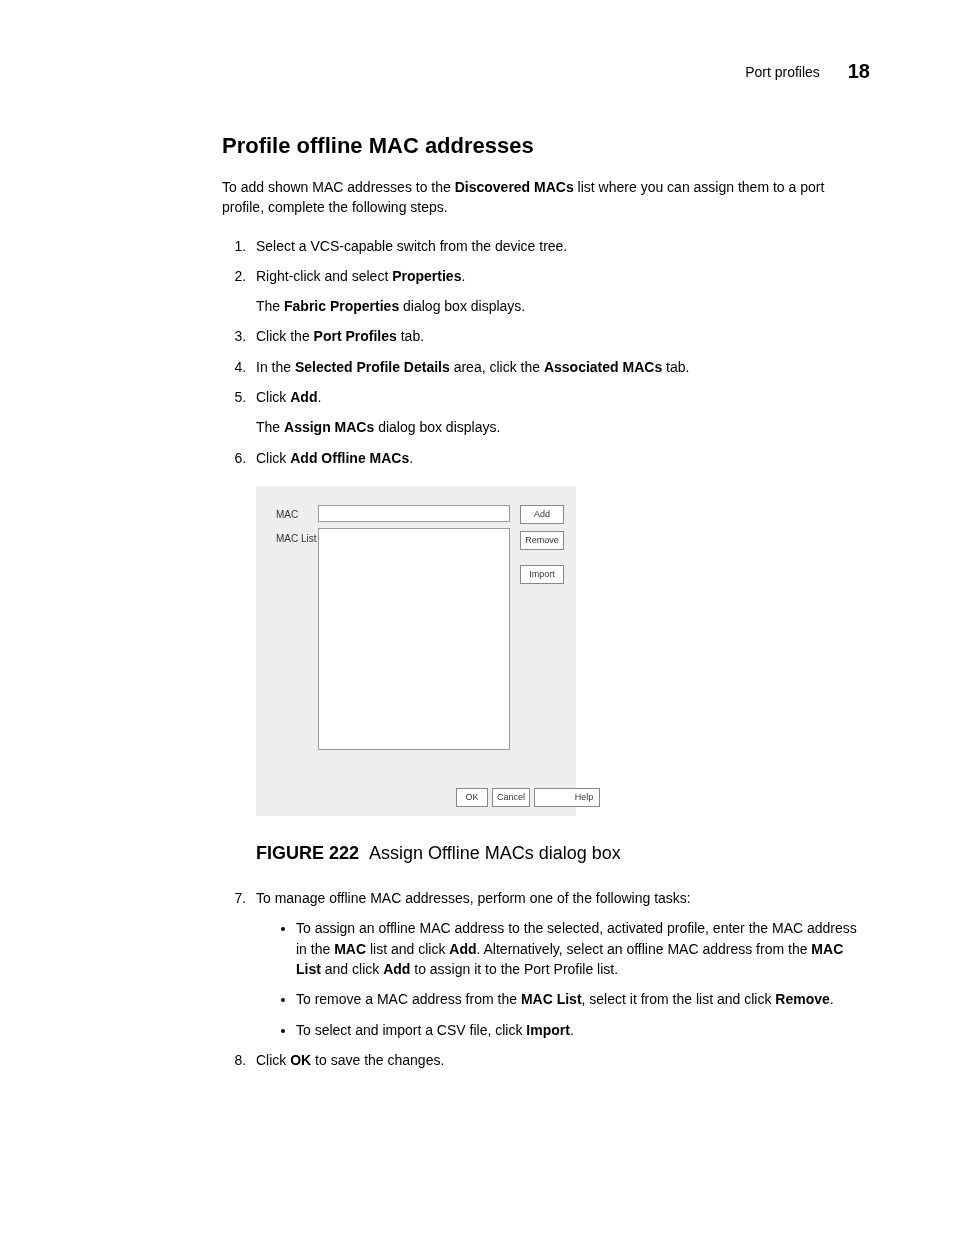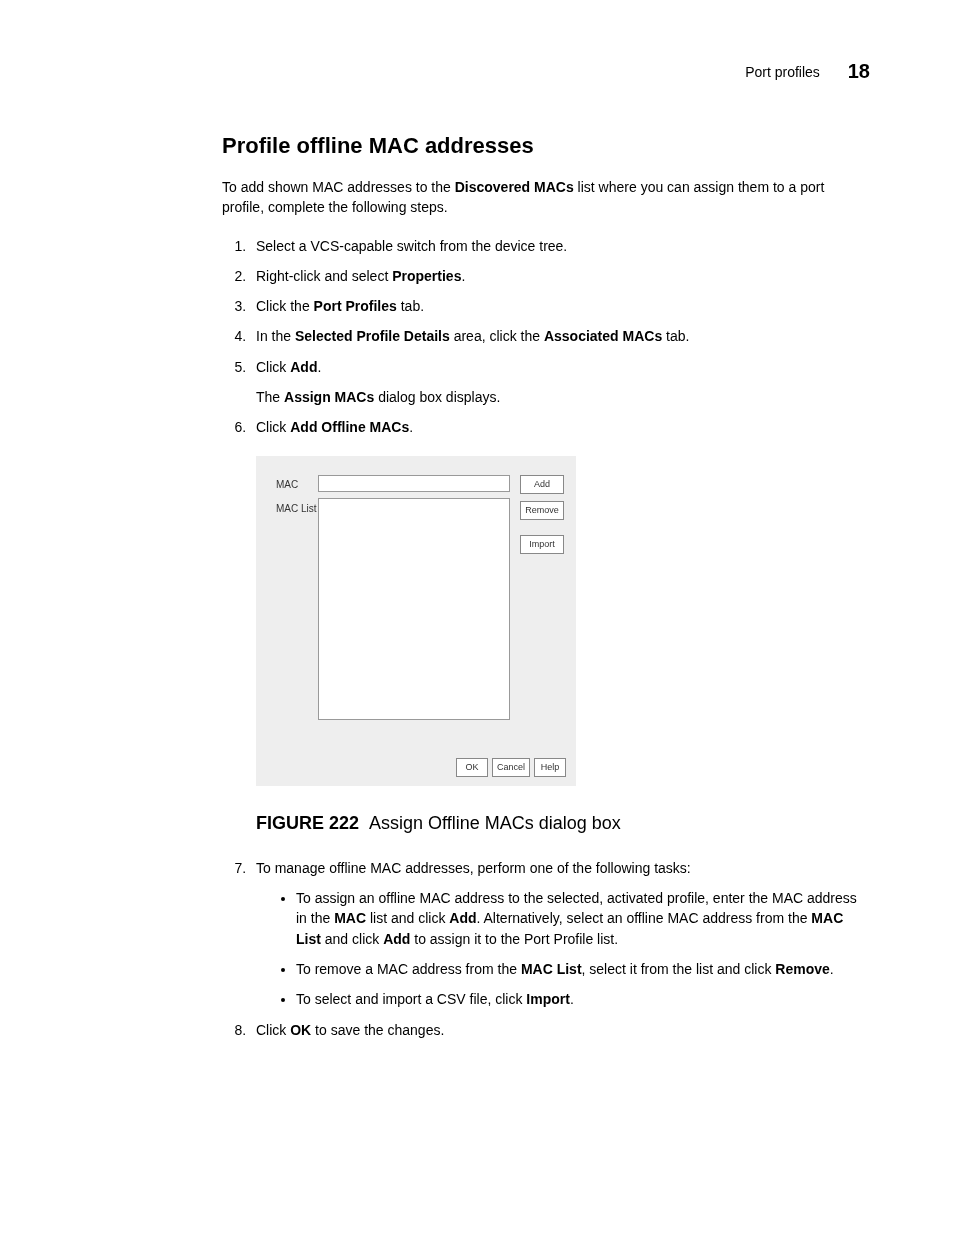--- a/index.html
+++ b/index.html
@@ -72,21 +72,21 @@
   .dlg-label-mac { position:absolute; left:20px; top:22px; }
   .dlg-label-list { position:absolute; left:20px; top:46px; }
   .dlg-input-mac { position:absolute; left:62px; top:19px; width:190px; height:15px; background:#fff; border:1px solid #999; }
   .dlg-list { position:absolute; left:62px; top:42px; width:190px; height:220px; background:#fff; border:1px solid #999; }
   .dlg-btn { position:absolute; width:42px; height:17px; background:#fff; border:1px solid #888; font-size:9px; text-align:center; line-height:17px; }
   .dlg-btn.add { left:264px; top:19px; }
   .dlg-btn.remove { left:264px; top:45px; }
   .dlg-btn.import { left:264px; top:79px; }
   .dlg-btn.ok { left:200px; top:302px; width:30px;}
   .dlg-btn.cancel { left:236px; top:302px; width:36px;}
-  .dlg-btn.help { left:278px; top:302px; width:30px;}
+  .dlg-btn.help { left:278px; top:302px; width:30px;padding-left:34px;}
   .figure-caption {
     margin: 24px 0 22px 0;
     font-size: 18px;
   }
   .figure-caption .fignum { font-weight: bold; margin-right: 10px;}
   ul.bullets {
     list-style-type: disc;
     margin: 10px 0 6px 0;
     padding-left: 40px;
   }
@@ -109,20 +109,23 @@
 
     <p class="intro">
       <span>To add shown MAC addresses to the </span><span class="bold">Discovered MACs</span><span> list where you can assign them to a port profile, complete the following steps.</span>
     </p>
 
     <ol class="steps">
       <li><span>Select a VCS-capable switch from the device tree.</span></li>
 
       <li>
         <span>Right-click and select </span><span class="bold">Properties</span><span>.</span>
+        <div class="sub">
+          <span>The </span><span class="bold">Fabric Properties</span><span> dialog box displays.</span>
+        </div>
       </li>
 
       <li>
         <span>Click the </span><span class="bold">Port Profiles</span><span> tab.</span>
       </li>
 
       <li>
         <span>In the </span><span class="bold">Selected Profile Details</span><span> area, click the </span><span class="bold">Associated MACs</span><span> tab.</span>
       </li>
 

